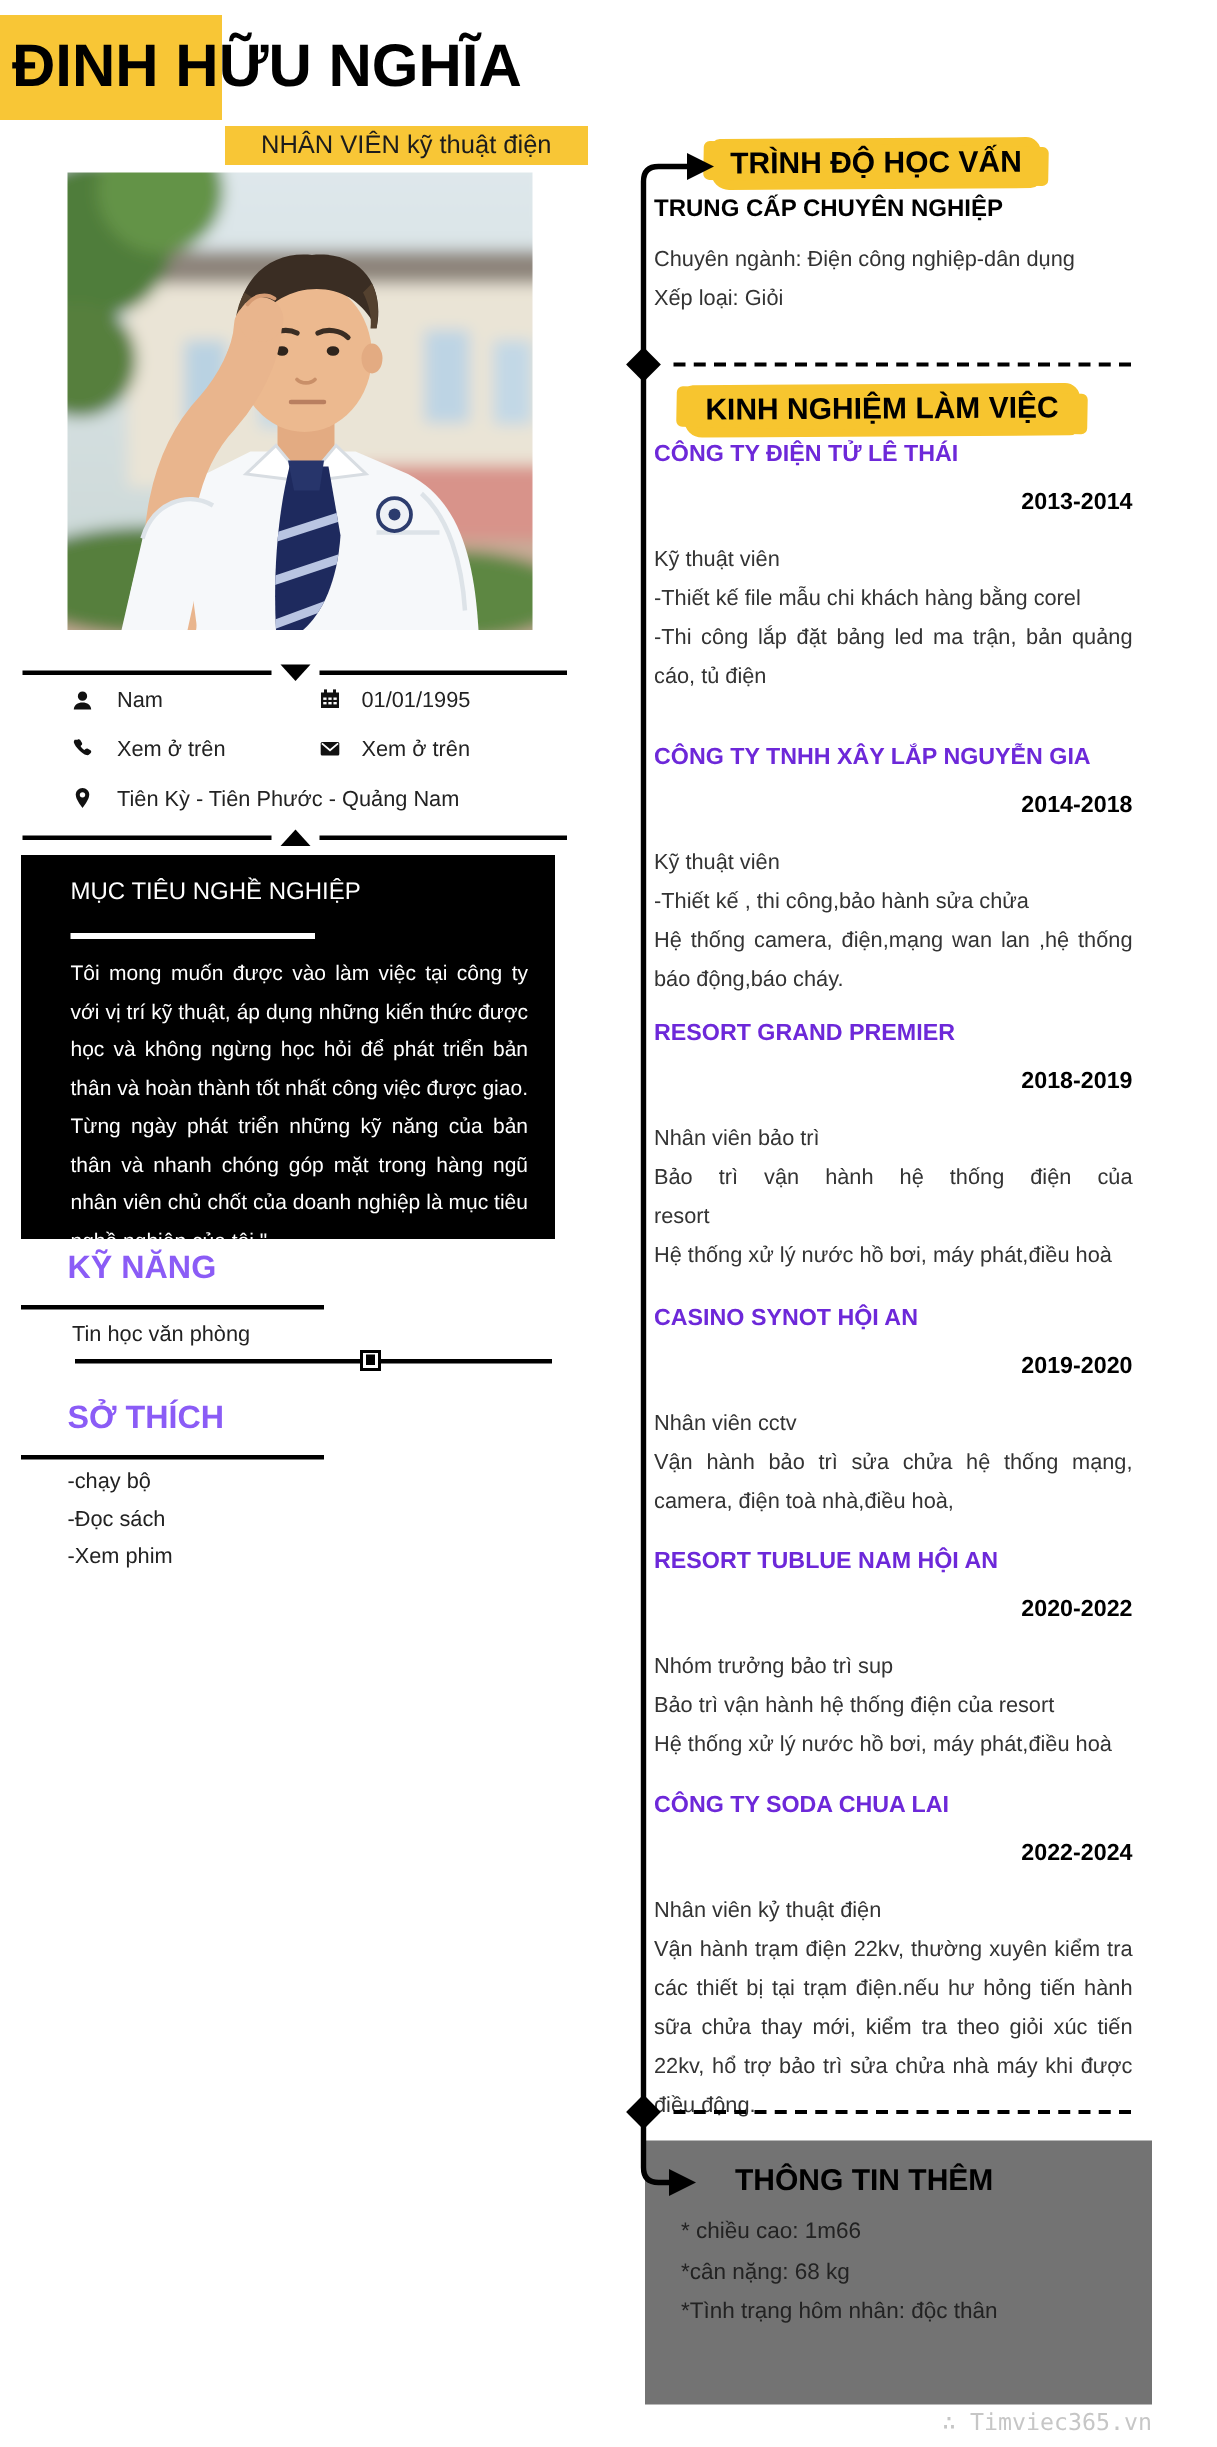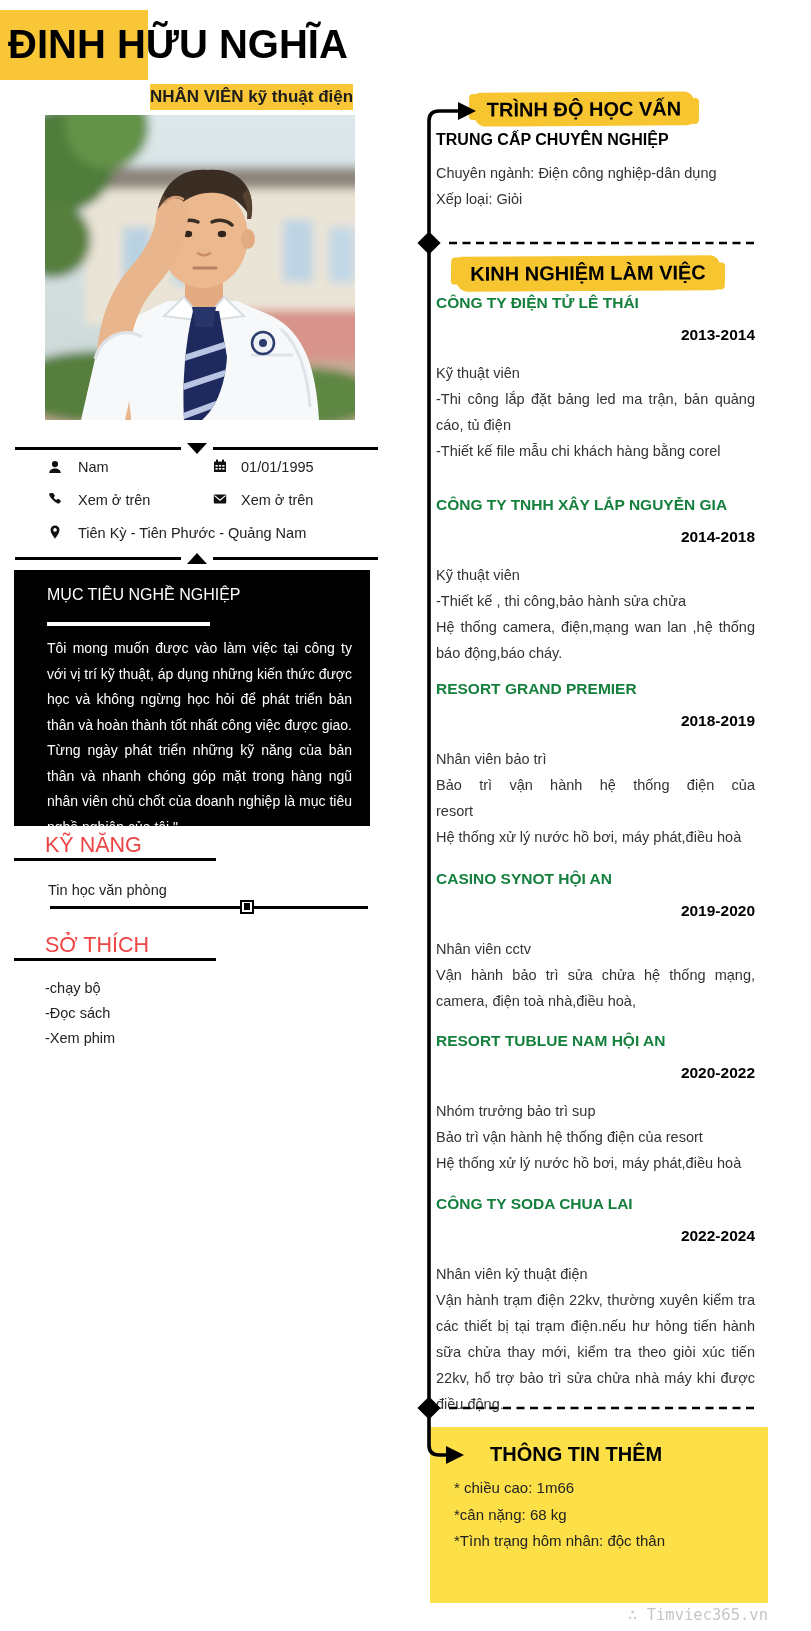--- a/index.html
+++ b/index.html
@@ -3,22 +3,22 @@
 <meta charset="utf-8">
 <style>
   html,body{margin:0;padding:0;background:#fff;}
   .page{position:relative;width:805px;height:1631px;background:#fff;overflow:hidden;
         font-family:"Liberation Sans","DejaVu Sans",sans-serif;color:#3b3b3b;}
   .abs{position:absolute;}
 
   
   .name-box{left:0;top:10px;width:148px;height:70px;background:#F8C636;}
   .name{left:8px;top:22px;font-size:40px;font-weight:800;color:#000;letter-spacing:0;white-space:nowrap;}
-  .subtitle{left:150px;top:84px;background:#F8C636;color:#1c1c1c;font-size:17px;font-weight:700;
-            padding:3px 0;white-space:nowrap;}
+  .subtitle{left:150px;top:84px;background:#F8C636;color:#1c1c1c;font-size:17px;font-weight:400;
+            padding:3px 24px;white-space:nowrap;}
 
   
   .photo{left:45px;top:115px;width:310px;height:305px;}
 
   
   .sep{display:flex;align-items:center;width:363px;left:15px;}
   .sep .line{flex:1;height:3px;background:#000;}
   .tri-down{width:0;height:0;border-left:10px solid transparent;border-right:10px solid transparent;
             border-top:11px solid #000;margin:0 6px;}
   .tri-up{width:0;height:0;border-left:10px solid transparent;border-right:10px solid transparent;
@@ -30,49 +30,49 @@
   .inf-txt{font-size:14.5px;color:#222;white-space:nowrap;}
 
   
   .obj-box{left:14px;top:570px;width:356px;height:256px;background:#000;}
   .obj-title{position:absolute;left:33px;top:16px;font-size:16px;font-weight:400;color:#fff;white-space:nowrap;}
   .obj-rule{position:absolute;left:33px;top:52px;width:163px;height:3.5px;background:#fff;}
   .obj-text{position:absolute;left:33px;top:66px;width:305px;color:#fff;font-size:14px;line-height:25.5px;
             text-align:justify;}
 
   
-  .lhead{left:14px;width:171px;border-bottom:3.5px solid #000;padding:0 0 0 31px;
-         font-size:21.5px;font-weight:400;color:#ef4444;white-space:nowrap;}
+  .lhead{left:14px;width:171px;border-bottom:3.5px solid #000;padding:0 0 12px 31px;
+         font-size:21.5px;font-weight:700;color:#8b5cf6;white-space:nowrap;}
   .hob{left:45px;font-size:14.5px;color:#222;}
 
   
   .skill-label{left:48px;top:882px;font-size:14.5px;color:#222;text-align:right;}
   .slider{left:50px;top:906px;width:318px;height:2.6px;background:#000;}
   .knob{position:absolute;left:190px;top:-6.5px;width:10px;height:10px;background:#fff;
         border:2.6px solid #000;}
   .knob::after{content:"";position:absolute;left:1.8px;top:1.8px;width:6.4px;height:6.4px;background:#000;}
 
   
   .brush{background:#F7C52F;display:flex;align-items:center;justify-content:center;
          font-size:20px;font-weight:800;color:#000;white-space:nowrap;transform:rotate(-0.35deg);
          border-radius:6px 10px 7px 12px;z-index:2;}
   .brush::after{content:"";position:absolute;left:-5px;right:-5px;top:4px;bottom:4px;background:#F7C52F;
                 transform:rotate(1.4deg);z-index:-1;border-radius:4px;}
   .edu-line{left:436px;font-size:14.5px;color:#333;white-space:nowrap;text-align:right;}
   .edu-school{left:436px;top:131px;font-size:16px;font-weight:700;color:#000;white-space:nowrap;}
 
   .job{position:absolute;left:436px;width:319px;}
-  .job .company{font-size:15.5px;font-weight:700;color:#15803d;height:22px;}
+  .job .company{font-size:15.5px;font-weight:700;color:#6d28d9;height:22px;}
   .job .date{margin-top:10px;height:22px;text-align:right;font-size:15.5px;font-weight:700;color:#000;}
   .job .body{margin-top:12px;}
   .job .body p{margin:0;font-size:14.5px;line-height:26px;color:#333;text-align:justify;}
   .job .body p.stretch{text-align-last:justify;}
 
   
-  .info-box{left:430px;top:1427px;width:338px;height:176px;background:#fde047;}
+  .info-box{left:430px;top:1427px;width:338px;height:176px;background:#737373;}
   .info-title{position:absolute;left:60px;top:16px;font-size:20px;font-weight:800;color:#000;white-space:nowrap;}
   .info-items{position:absolute;left:24px;top:48px;font-size:15px;line-height:26.5px;color:#222;}
   .info-items p{margin:0;}
 
   .watermark{left:628px;top:1606px;font-family:"DejaVu Sans Mono","DejaVu Sans",monospace;
              font-size:15.5px;color:#c6c6c6;white-space:nowrap;}
 
   .timeline{left:0;top:0;pointer-events:none;z-index:5;}
 </style>
 </head>
@@ -247,22 +247,22 @@
   <div class="abs edu-line" style="top:165px">Chuyên ngành: Điện công nghiệp-dân dụng</div>
   <div class="abs edu-line" style="top:191px">Xếp loại: Giỏi</div>
 
   <div class="abs brush" style="left:456px;top:256px;width:264px;height:35px">KINH NGHIỆM LÀM VIỆC</div>
 
   <div class="job" style="top:294px">
     <div class="company">CÔNG TY ĐIỆN TỬ LÊ THÁI</div>
     <div class="date">2013-2014</div>
     <div class="body">
       <p>Kỹ thuật viên</p>
+      <p>-Thiết kế file mẫu chi khách hàng bằng corel</p>
       <p>-Thi công lắp đặt bảng led ma trận, bản quảng cáo, tủ điện</p>
-      <p>-Thiết kế file mẫu chi khách hàng bằng corel</p>
     </div>
   </div>
 
   <div class="job" style="top:496px">
     <div class="company">CÔNG TY TNHH XÂY LẮP NGUYỄN GIA</div>
     <div class="date">2014-2018</div>
     <div class="body">
       <p>Kỹ thuật viên</p>
       <p>-Thiết kế , thi công,bảo hành sửa chửa</p>
       <p>Hệ thống camera, điện,mạng wan lan ,hệ thống báo động,báo cháy.</p>

